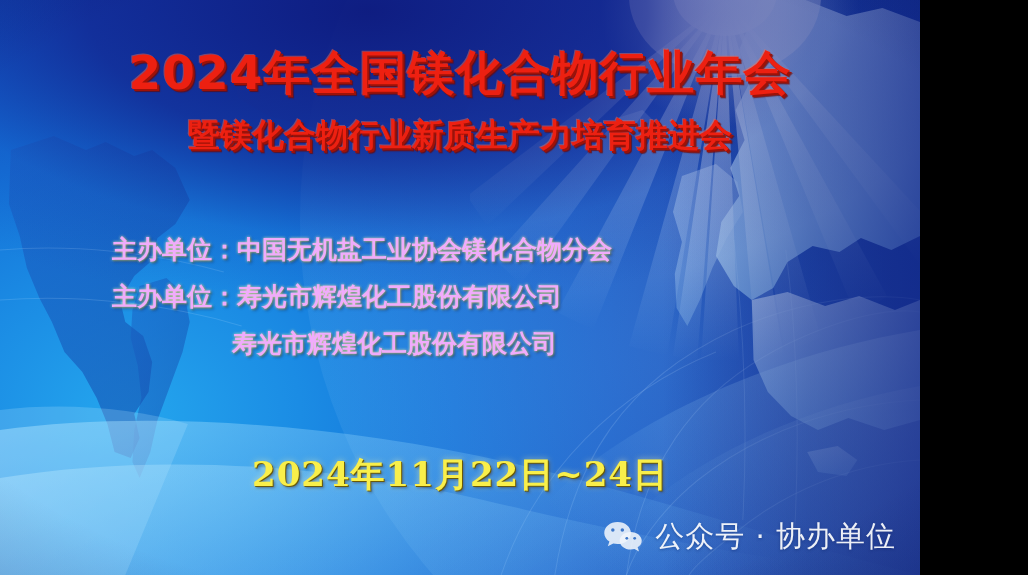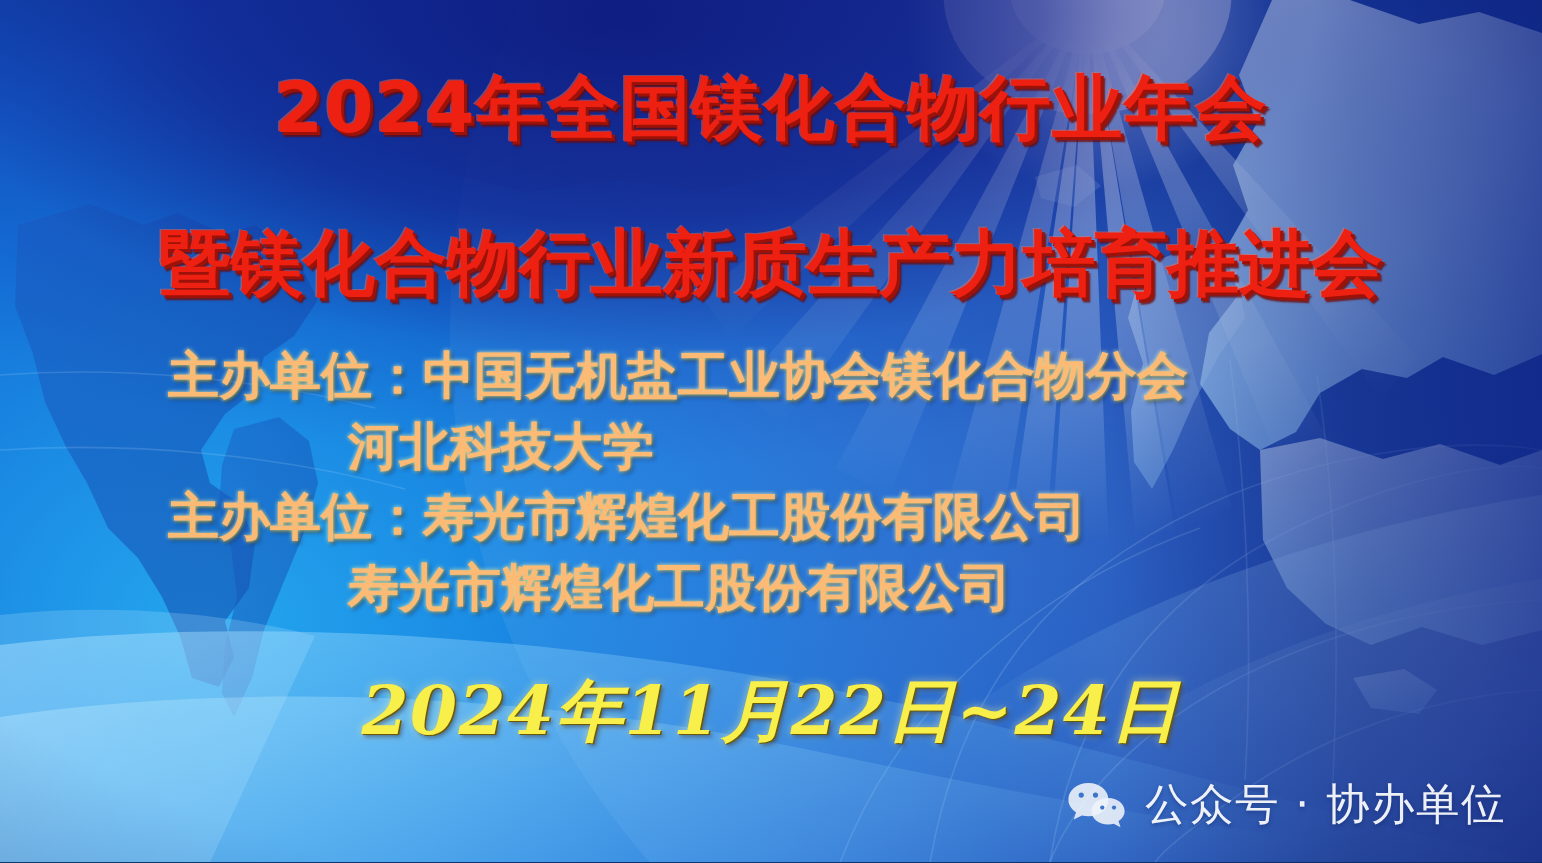--- a/index.html
+++ b/index.html
@@ -2,21 +2,21 @@
 <html><head>
 <meta charset="utf-8">
 <style>
   html, body {
     margin: 0;
     padding: 0;
     background: #000;
   }
   #banner {
     position: relative;
-    width: 1028px;
+    width: 920px;
     height: 575px;
     overflow: hidden;
     font-family: "Liberation Sans", "DejaVu Sans", sans-serif;
     background: #1358c8;
     user-select: none;
   }
 
   
   .bg-layer { position: absolute; inset: 0; }
 
@@ -93,60 +93,59 @@
     font-size: 47px;
     line-height: 62px;
     letter-spacing: 1px;
     color: #ed2011;
     text-shadow:
        2px 2px 0 #9d1208,
        3px 3px 1px rgba(110,8,4,0.75),
       -1px -1px 0 rgba(255,110,80,0.45);
     white-space: nowrap;
   }
-  .title-line.l2 { font-size: 48px; letter-spacing: 0px; margin-top: 41px; }
+  .title-line.l2 { font-size: 32px; letter-spacing: 0px; }
 
   .org-block {
     position: absolute;
     top: 228px; left: 0; right: 0;
     text-align: left;
     padding-left: 112px;
   }
   .org-line {
-    font-family: Liberation Serif, serif;
+    font-family: Liberation Mono, monospace;
     font-weight: bold;
-    font-size: 34px;
+    font-size: 25px;
     line-height: 47px;
-    color: #fdba74;
+    color: #f0abfc;
     text-shadow:
       0 0 3px rgba(255,255,180,0.9),
       1px 1px 2px rgba(60,70,10,0.55),
       2px 2px 3px rgba(20,40,90,0.45);
     white-space: nowrap;
   }
   .org-line.indent { padding-left: 120px; }
 
   .date-block {
     position: absolute;
     top: 452px; left: 0; right: 0;
     text-align: center;
   }
   .date-line {
     font-family: "DejaVu Serif", "Liberation Serif", serif;
     font-weight: bold;
-    font-size: 45px;
+    font-size: 34px;
     line-height: 44px;
     color: #f9ef4a;
     letter-spacing: 1px;
     text-shadow:
       1px 1px 0 #6a5a08,
       2px 2px 3px rgba(30,40,80,0.55),
       0 0 6px rgba(255,250,160,0.55);
     white-space: nowrap;
-    font-style: italic;
   }
   .place-line {
     font-family: "DejaVu Serif", "Liberation Serif", serif;
     font-weight: bold;
     font-size: 35px;
     line-height: 50px;
     color: #f9ef4a;
     letter-spacing: 8px;
     text-shadow:
       1px 1px 0 #6a5a08,
@@ -312,21 +311,20 @@
 
   <div class="content">
 
     <div class="title-block">
       <div class="title-line l1">2024年全国镁化合物行业年会</div>
       <div class="title-line l2">暨镁化合物行业新质生产力培育推进会</div>
     </div>
 
     <div class="org-block">
       <div class="org-line">主办单位：中国无机盐工业协会镁化合物分会</div>
-      <div class="org-line indent">河北科技大学</div>
       <div class="org-line">主办单位：寿光市辉煌化工股份有限公司</div>
       <div class="org-line indent">寿光市辉煌化工股份有限公司</div>
     </div>
 
     <div class="date-block">
       <div class="date-line">2024年11月22日~24日</div>
     </div>
 
     <div class="watermark">
       <span>

